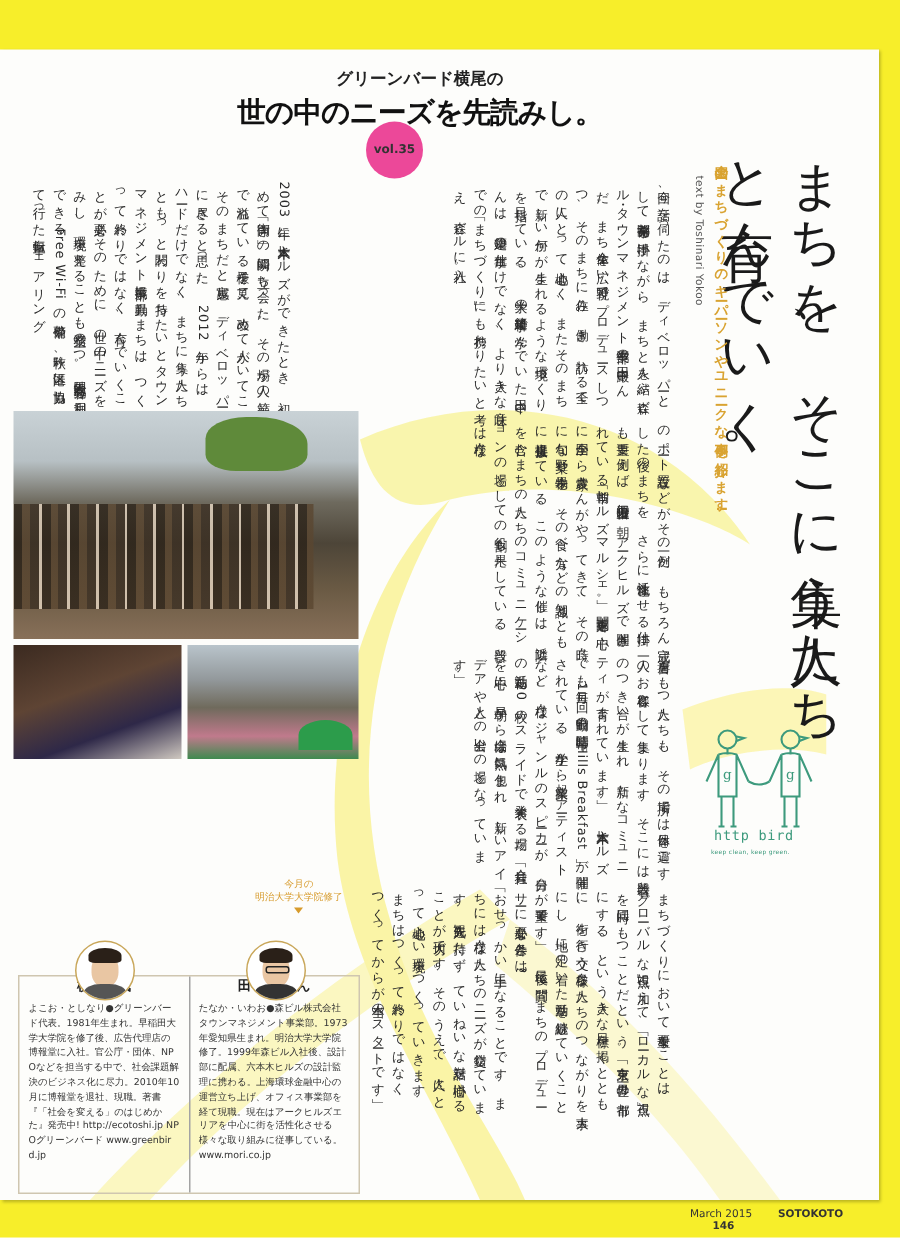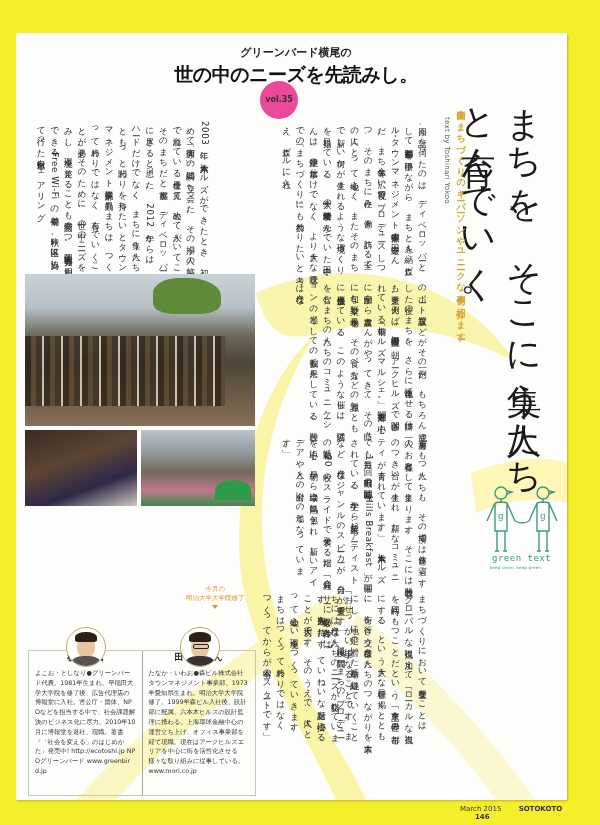--- a/index.html
+++ b/index.html
@@ -1,17 +1,17 @@
 <!DOCTYPE html>
 <html><head>
 <meta charset="utf-8">
 <style>
   html,body{margin:0;padding:0;}
   body{width:600px;height:825px;background:#f7ee2a;position:relative;overflow:hidden;font-family:"DejaVu Sans",sans-serif;color:#222;}
-  .page{position:absolute;left:16px;top:33px;width:551px;height:767px;background:#fdfdfb;box-shadow:1px 1px 2px rgba(0,0,0,.25);overflow:hidden;}
+  .page{position:absolute;left:0;top:33px;width:551px;height:767px;background:#fdfdfb;box-shadow:1px 1px 2px rgba(0,0,0,.25);overflow:hidden;padding-left:35px;}
   .swoosh{position:absolute;pointer-events:none;}
   .header{position:absolute;left:150px;top:12px;width:260px;text-align:center;z-index:3;}
   .kicker{font-size:11px;font-weight:bold;letter-spacing:0;color:#222;}
   .title{font-size:19px;font-weight:bold;margin-top:2px;color:#111;letter-spacing:-0.5px;}
   .vol{position:absolute;left:94px;top:36px;width:38px;height:38px;border-radius:50%;background:#ec4899;font-size:8px;font-weight:bold;line-height:38px;text-align:center;color:#333;}
   .vcol{writing-mode:vertical-rl;position:absolute;z-index:3;}
   .headline{right:20px;top:50px;height:430px;font-size:35px;line-height:46px;color:#1a1a1a;font-family:"DejaVu Sans",sans-serif;font-weight:normal;}
   .lead{right:100px;top:70px;height:290px;font-size:9px;font-weight:bold;color:#d9a331;letter-spacing:1px;}
   .credit{right:116px;top:84px;height:120px;font-size:7px;color:#555;letter-spacing:.3px;}
   .body-block{font-size:8.6px;line-height:13.6px;color:#2a2a2a;letter-spacing:.6px;}
@@ -124,21 +124,21 @@
       <path d="M39 28 l5 1 -5 2"></path>
       <path d="M33 36 v4 M27 40 q6 -2 12 0 l8 18 M27 40 l-8 18 M27 40 v28 h12 v-28 M29 68 v20 M37 68 v20 M27 88 h4 M35 88 h4"></path>
       <circle cx="75" cy="30" r="6"></circle>
       <path d="M81 28 l5 1 -5 2"></path>
       <path d="M75 36 v4 M69 40 q6 -2 12 0 l8 18 M69 40 l-8 18 M69 40 v28 h12 v-28 M71 68 v20 M79 68 v20 M69 88 h4 M77 88 h4"></path>
       <path d="M47 58 q7 4 14 0"></path>
     </g>
     <text x="30" y="56" font-size="9" fill="#3d9a7d" font-family="DejaVu Serif, serif">g</text>
     <text x="72" y="56" font-size="9" fill="#3d9a7d" font-family="DejaVu Serif, serif">g</text>
   </svg>
-  <div class="gb-text" style="left:476px;top:520px;">green text</div>
+  <div class="gb-text" style="left:476px;top:520px;">http bird</div>
   <div class="gb-sub" style="left:474px;top:532px;">keep clean, keep green.</div>
 
 </div>
 
 <div class="footer">
   <span>March 2015</span>
   <b>SOTOKOTO</b>
   <b>146</b>
 </div>
 

